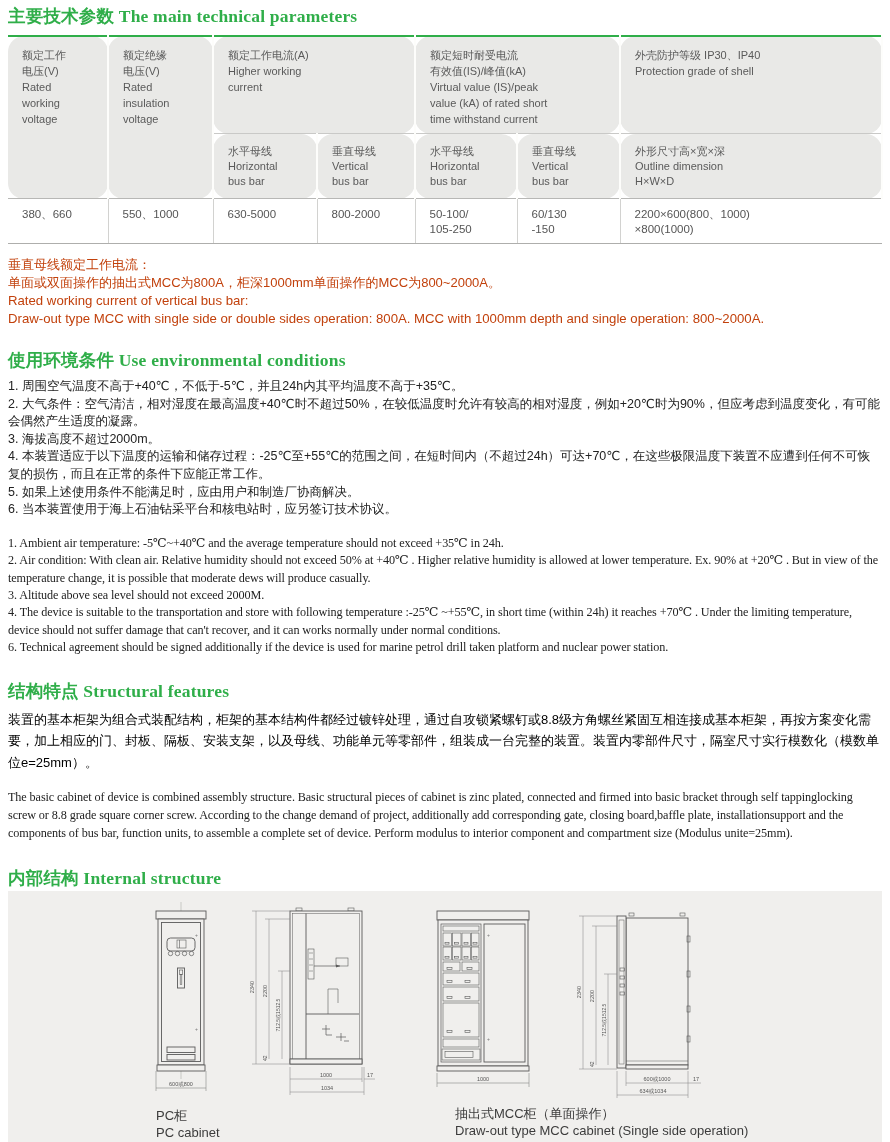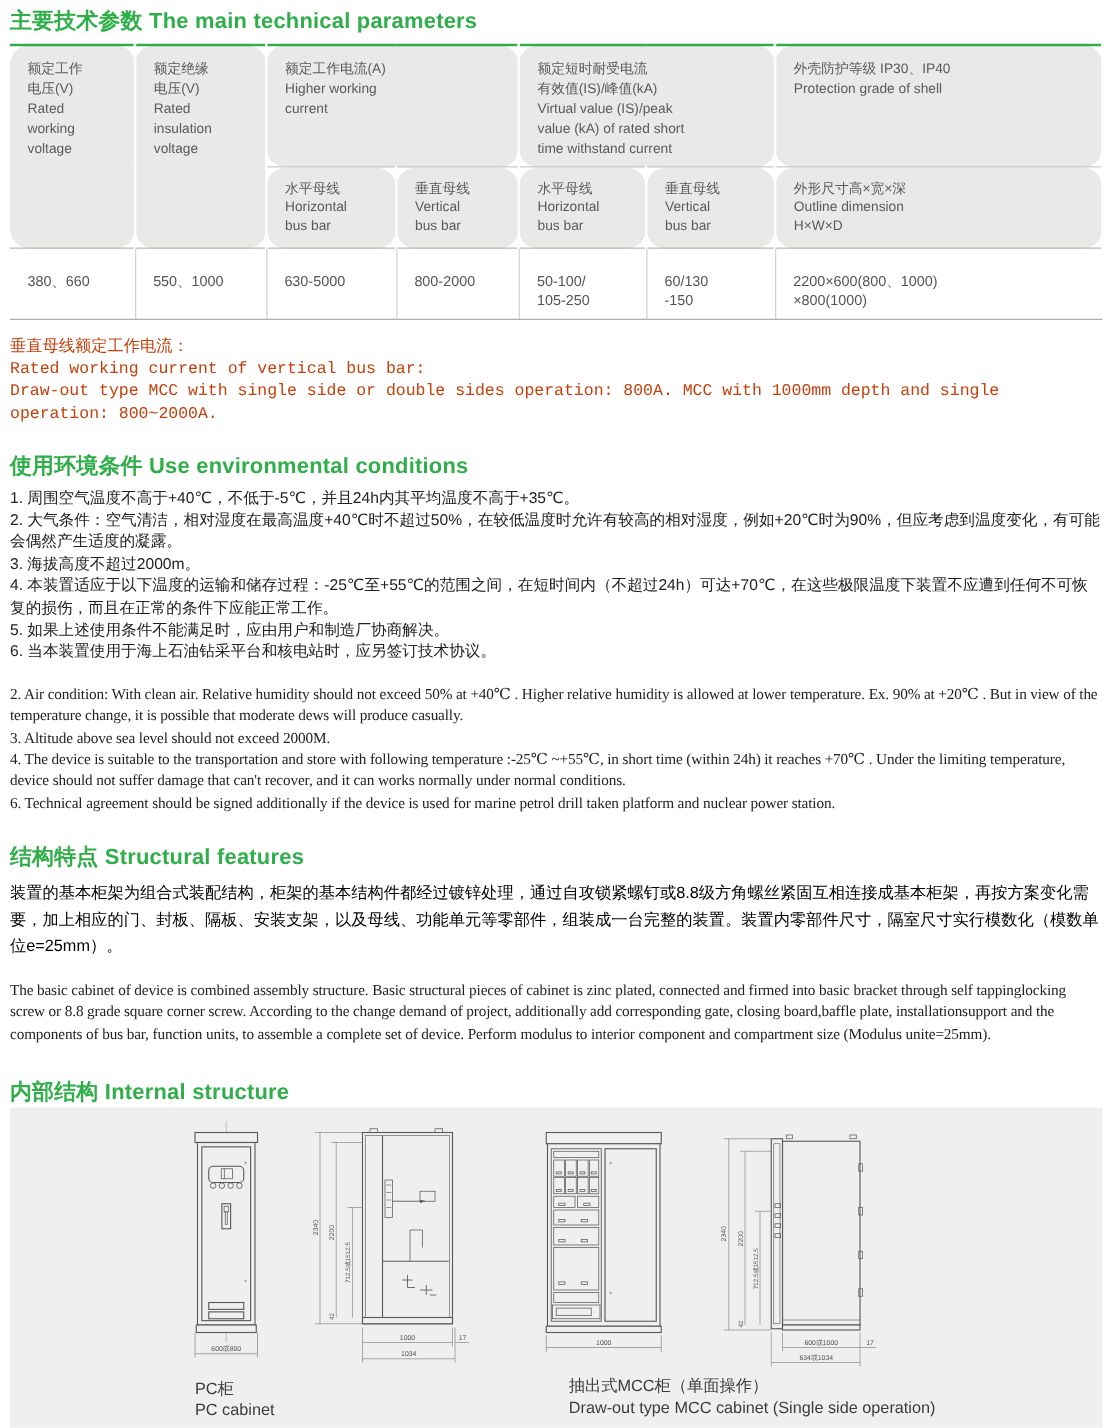--- a/index.html
+++ b/index.html
@@ -6,21 +6,21 @@
   html,body { background:#ffffff; }
   body {
     width:890px; height:1142px; overflow:hidden;
     font-family:"Liberation Sans","DejaVu Sans",sans-serif;
     color:#333;
   }
   .page { width:890px; height:1142px; padding:0 8px; position:relative; }
 
   .h-green {
     color:#2fae49; font-size:17.5px; font-weight:bold;
-    line-height:20px; letter-spacing:0.2px;
+    line-height:20px; letter-spacing:0.2px;font-family:Liberation Serif, serif;
   }
   .h-main    { padding-top:6px; }
   .h-env     { margin-top:22px; }
   .h-struct  { margin-top:24px; }
   .h-internal{ margin-top:26px; }
 
   
   table.params {
     width:874px; margin-top:9px; border-collapse:collapse; table-layout:fixed;
     border-top:2px solid #2fae49;
@@ -36,28 +36,28 @@
   .params tr.hr1 { height:85px; }
   .params tr.hr2 { height:65px; }
   .params tr.hr1 td.span1 { border-bottom:1px solid #c9c9c7; }
   .params tr.hr2 td { border-bottom:1px solid #b7b7b5; line-height:15px; }
   .params td.vspan { border-bottom:1px solid #b7b7b5; }
   .params td:last-child { border-right:none; }
   .params tr.data { height:40px; }
   .params tr.data td {
     background:#fff; color:#555; font-size:11.5px; line-height:15px;
     border-right:1px solid #d2d2d0; border-bottom:1.5px solid #aeaeac;
-    padding-top:20px;
+    padding-top:8px;
   }
   .params tr.data td:last-child { border-right:none; }
 
   
   .notes { margin-top:12px; }
   .notes .ln { font-size:13px; line-height:18px; color:#c2410c; }
-  .notes .en { font-family:Liberation Mono, monospace; font-size:13.2px; }
+  .notes .en { font-family:Liberation Sans, sans-serif; font-size:13.2px; }
 
   
   .list { width:874px; }
   .list-zh { margin-top:8px; }
   .list-zh .row { font-size:12.5px; line-height:17.6px; color:#222; }
   .list-en { margin-top:16px; font-family:"Liberation Serif","DejaVu Serif",serif; }
   .list-en .row { font-size:12.2px; line-height:17.4px; color:#222; letter-spacing:-0.1px; }
 
   
   .para-zh { margin-top:8px; width:874px; font-size:13px; line-height:21.5px; color:#000000; }
@@ -144,36 +144,38 @@
         <td>60/130
 -150</td>
         <td>2200×600(800、1000)
 ×800(1000)</td>
       </tr>
     </tbody>
   </table>
 
   <div class="notes">
     <div class="ln">垂直母线额定工作电流：</div>
+    <div class="ln">单面或双面操作的抽出式MCC为800A，柜深1000mm单面操作的MCC为800~2000A。</div>
     <div class="ln en">Rated working current of vertical bus bar:</div>
     <div class="ln en">Draw-out type MCC with single side or double sides operation: 800A. MCC with 1000mm depth and single operation: 800~2000A.</div>
   </div>
 
   <h2 class="h-green h-env">使用环境条件 Use environmental conditions</h2>
 
   <div class="list list-zh">
     <div class="row">1. 周围空气温度不高于+40℃，不低于-5℃，并且24h内其平均温度不高于+35℃。</div>
     <div class="row">2. 大气条件：空气清洁，相对湿度在最高温度+40℃时不超过50%，在较低温度时允许有较高的相对湿度，例如+20℃时为90%，但应考虑到温度变化，有可能会偶然产生适度的凝露。</div>
     <div class="row">3. 海拔高度不超过2000m。</div>
     <div class="row">4. 本装置适应于以下温度的运输和储存过程：-25℃至+55℃的范围之间，在短时间内（不超过24h）可达+70℃，在这些极限温度下装置不应遭到任何不可恢复的损伤，而且在正常的条件下应能正常工作。</div>
     <div class="row">5. 如果上述使用条件不能满足时，应由用户和制造厂协商解决。</div>
     <div class="row">6. 当本装置使用于海上石油钻采平台和核电站时，应另签订技术协议。</div>
   </div>
 
   <div class="list list-en">
+    <div class="row">1. Ambient air temperature: -5℃~+40℃ and the average temperature should not exceed +35℃ in 24h.</div>
     <div class="row">2. Air condition: With clean air. Relative humidity should not exceed 50% at +40℃ . Higher relative humidity is allowed at lower temperature. Ex. 90% at +20℃ . But in view of the temperature change, it is possible that moderate dews will produce casually.</div>
     <div class="row">3. Altitude above sea level should not exceed 2000M.</div>
     <div class="row">4. The device is suitable to the transportation and store with following temperature :-25℃ ~+55℃, in short time (within 24h) it reaches +70℃ . Under the limiting temperature, device should not suffer damage that can't recover, and it can works normally under normal conditions.</div>
     <div class="row">6. Technical agreement should be signed additionally if the device is used for marine petrol drill taken platform and nuclear power station.</div>
   </div>
 
   <h2 class="h-green h-struct">结构特点 Structural features</h2>
   <div class="para-zh">装置的基本柜架为组合式装配结构，柜架的基本结构件都经过镀锌处理，通过自攻锁紧螺钉或8.8级方角螺丝紧固互相连接成基本柜架，再按方案变化需要，加上相应的门、封板、隔板、安装支架，以及母线、功能单元等零部件，组装成一台完整的装置。装置内零部件尺寸，隔室尺寸实行模数化（模数单位e=25mm）。</div>
   <div class="para-en">The basic cabinet of device is combined assembly structure. Basic structural pieces of cabinet is zinc plated, connected and firmed into basic bracket through self tappinglocking screw or 8.8 grade square corner screw. According to the change demand of project, additionally add corresponding gate, closing board,baffle plate, installationsupport and the components of bus bar, function units, to assemble a complete set of device. Perform modulus to interior component and compartment size (Modulus unite=25mm).</div>
 

